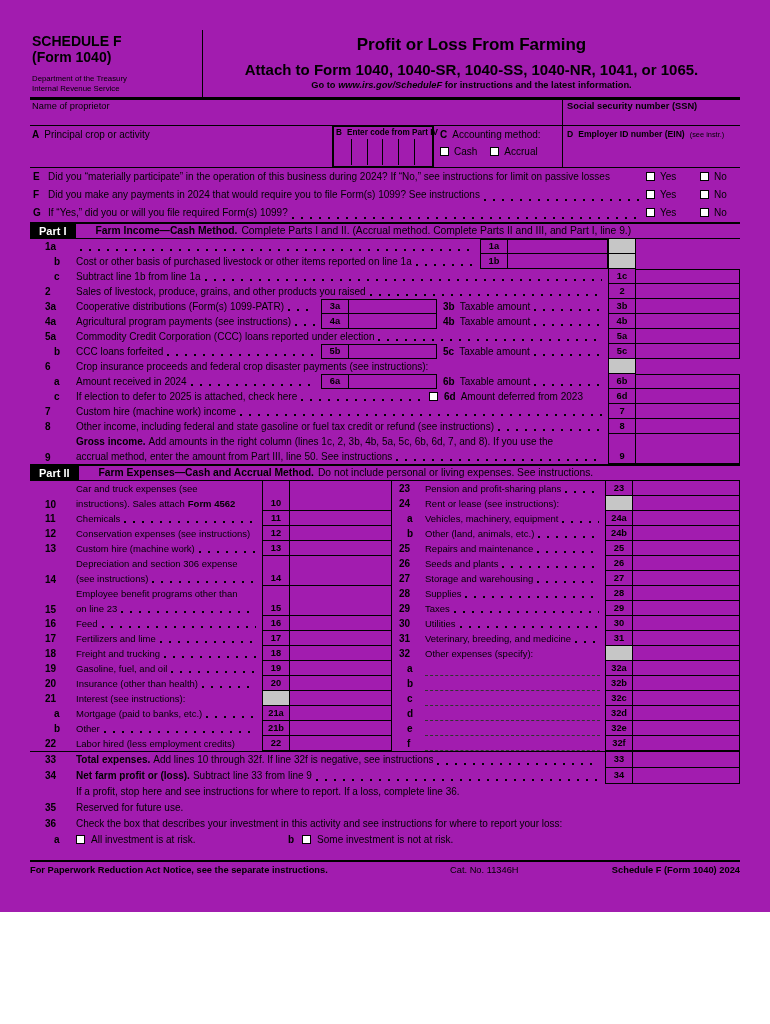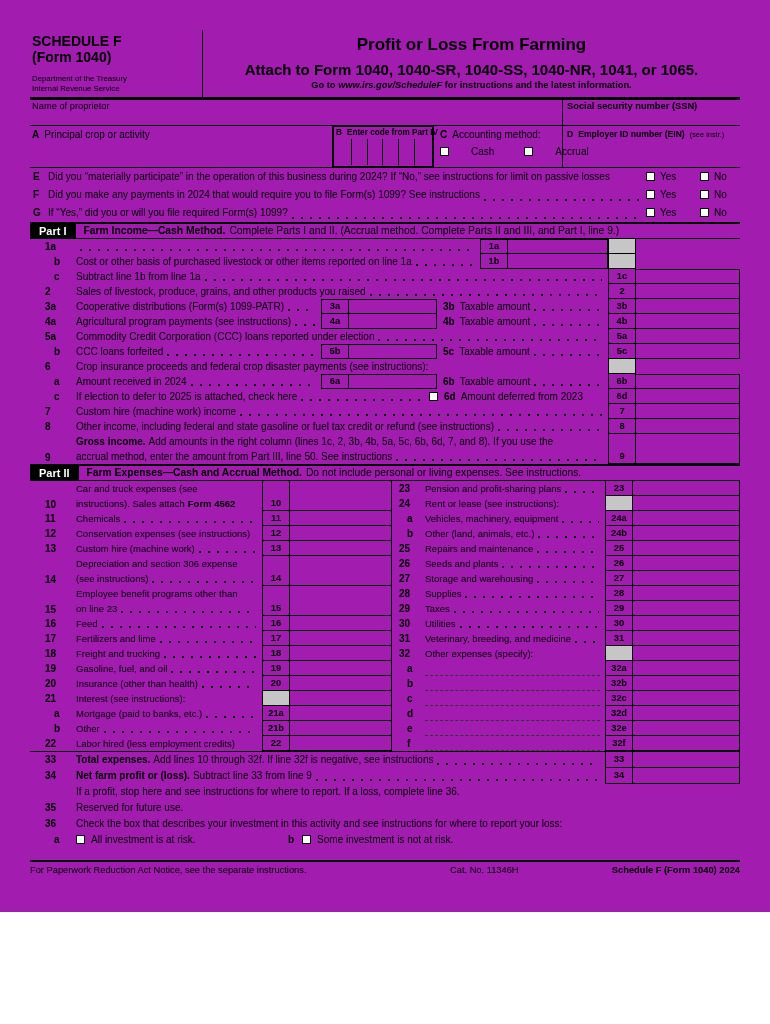--- a/index.html
+++ b/index.html
@@ -32,36 +32,36 @@
 .fillarea{flex:1}
 .abcd{display:flex;height:42px;border-bottom:1.5px solid #000}
 .ca{flex:1;padding:3px 0 0 2px;display:flex;}
 .ltr{font-weight:bold;margin-right:5px}
 .bb{width:102px;border:2.5px solid #000;margin:-1px 0;display:flex;flex-direction:column;padding:1px 2px}
 .bbt{font-size:8.2px;font-weight:bold;white-space:nowrap}
 .comb{display:flex;flex:1;margin-top:2px}
 .comb span{flex:1;border-left:1px solid #000}
 .comb span:first-child{border-left:none}
 .cc{width:128px;padding:3px 0 0 6px}
-.ccrow{display:flex;gap:22px;align-items:center;margin-top:6px}
+.ccrow{display:flex;gap:5px;align-items:center;margin-top:6px}
 .cd{width:178px;border-left:1px solid #000;padding:3px 2px 2px 4px;display:flex;flex-direction:column}
 .cdt{font-size:8.6px;white-space:nowrap}
 .cdn{font-size:7.4px;font-weight:normal}
 
 
 .q{display:flex;height:18px;align-items:center}
 .ql{width:18px;padding-left:3px;font-weight:bold}
 .sp{flex:1}
 .yng{display:flex;align-items:center;gap:5px;width:54px}
 .yng.no{width:40px}
 .cb{width:9px;height:9px;border:1px solid #000;flex:none;display:inline-block;background:#fff}
 
 
 .pbar{display:flex;align-items:stretch;height:17px;border-top:2px solid #000;border-bottom:1px solid #000}
-.plab{background:#000;color:#fff;font-weight:bold;font-size:11px;padding:0 9px;display:flex;align-items:center;margin-right:8px}
+.plab{background:#000;color:#fff;font-weight:bold;font-size:11px;padding:0 9px;display:flex;align-items:center;margin-right:20px}
 .pt{font-weight:bold;font-size:10.3px;align-self:center;white-space:nowrap}
 .ps{font-size:10.3px;align-self:center;margin-left:4px;white-space:nowrap}
 
 
 .r{display:flex;height:15px;align-items:center}
 .r.h2{height:30px}
 .num{flex:none;width:46px;padding-left:15px;font-weight:bold}
 .num.sub{padding-left:24px}
 .t{white-space:nowrap}
 .bld{font-weight:bold;white-space:nowrap;margin-right:3px}
@@ -101,21 +101,21 @@
 
 .bt .r{height:16px}
 .bt .amt{width:107px}
 .note{padding-left:46px}
 .invt{width:160px;margin-left:6px}
 .invb{font-weight:bold;margin:0 8px 0 37px}
 .ml6{margin-left:6px}
 
 
 .foot{display:flex;border-top:2px solid #000;margin-top:12px;padding-top:3px;font-size:9.3px}
-.fl{width:420px;font-weight:normal}
+.fl{width:420px;font-weight:bold}
 .fc{width:130px}
 .fr{flex:1;text-align:right;font-weight:bold}
 </style>
 </head>
 <body>
 
 <div class="page">
 <div class="form">
 
   <div class="hdr">

